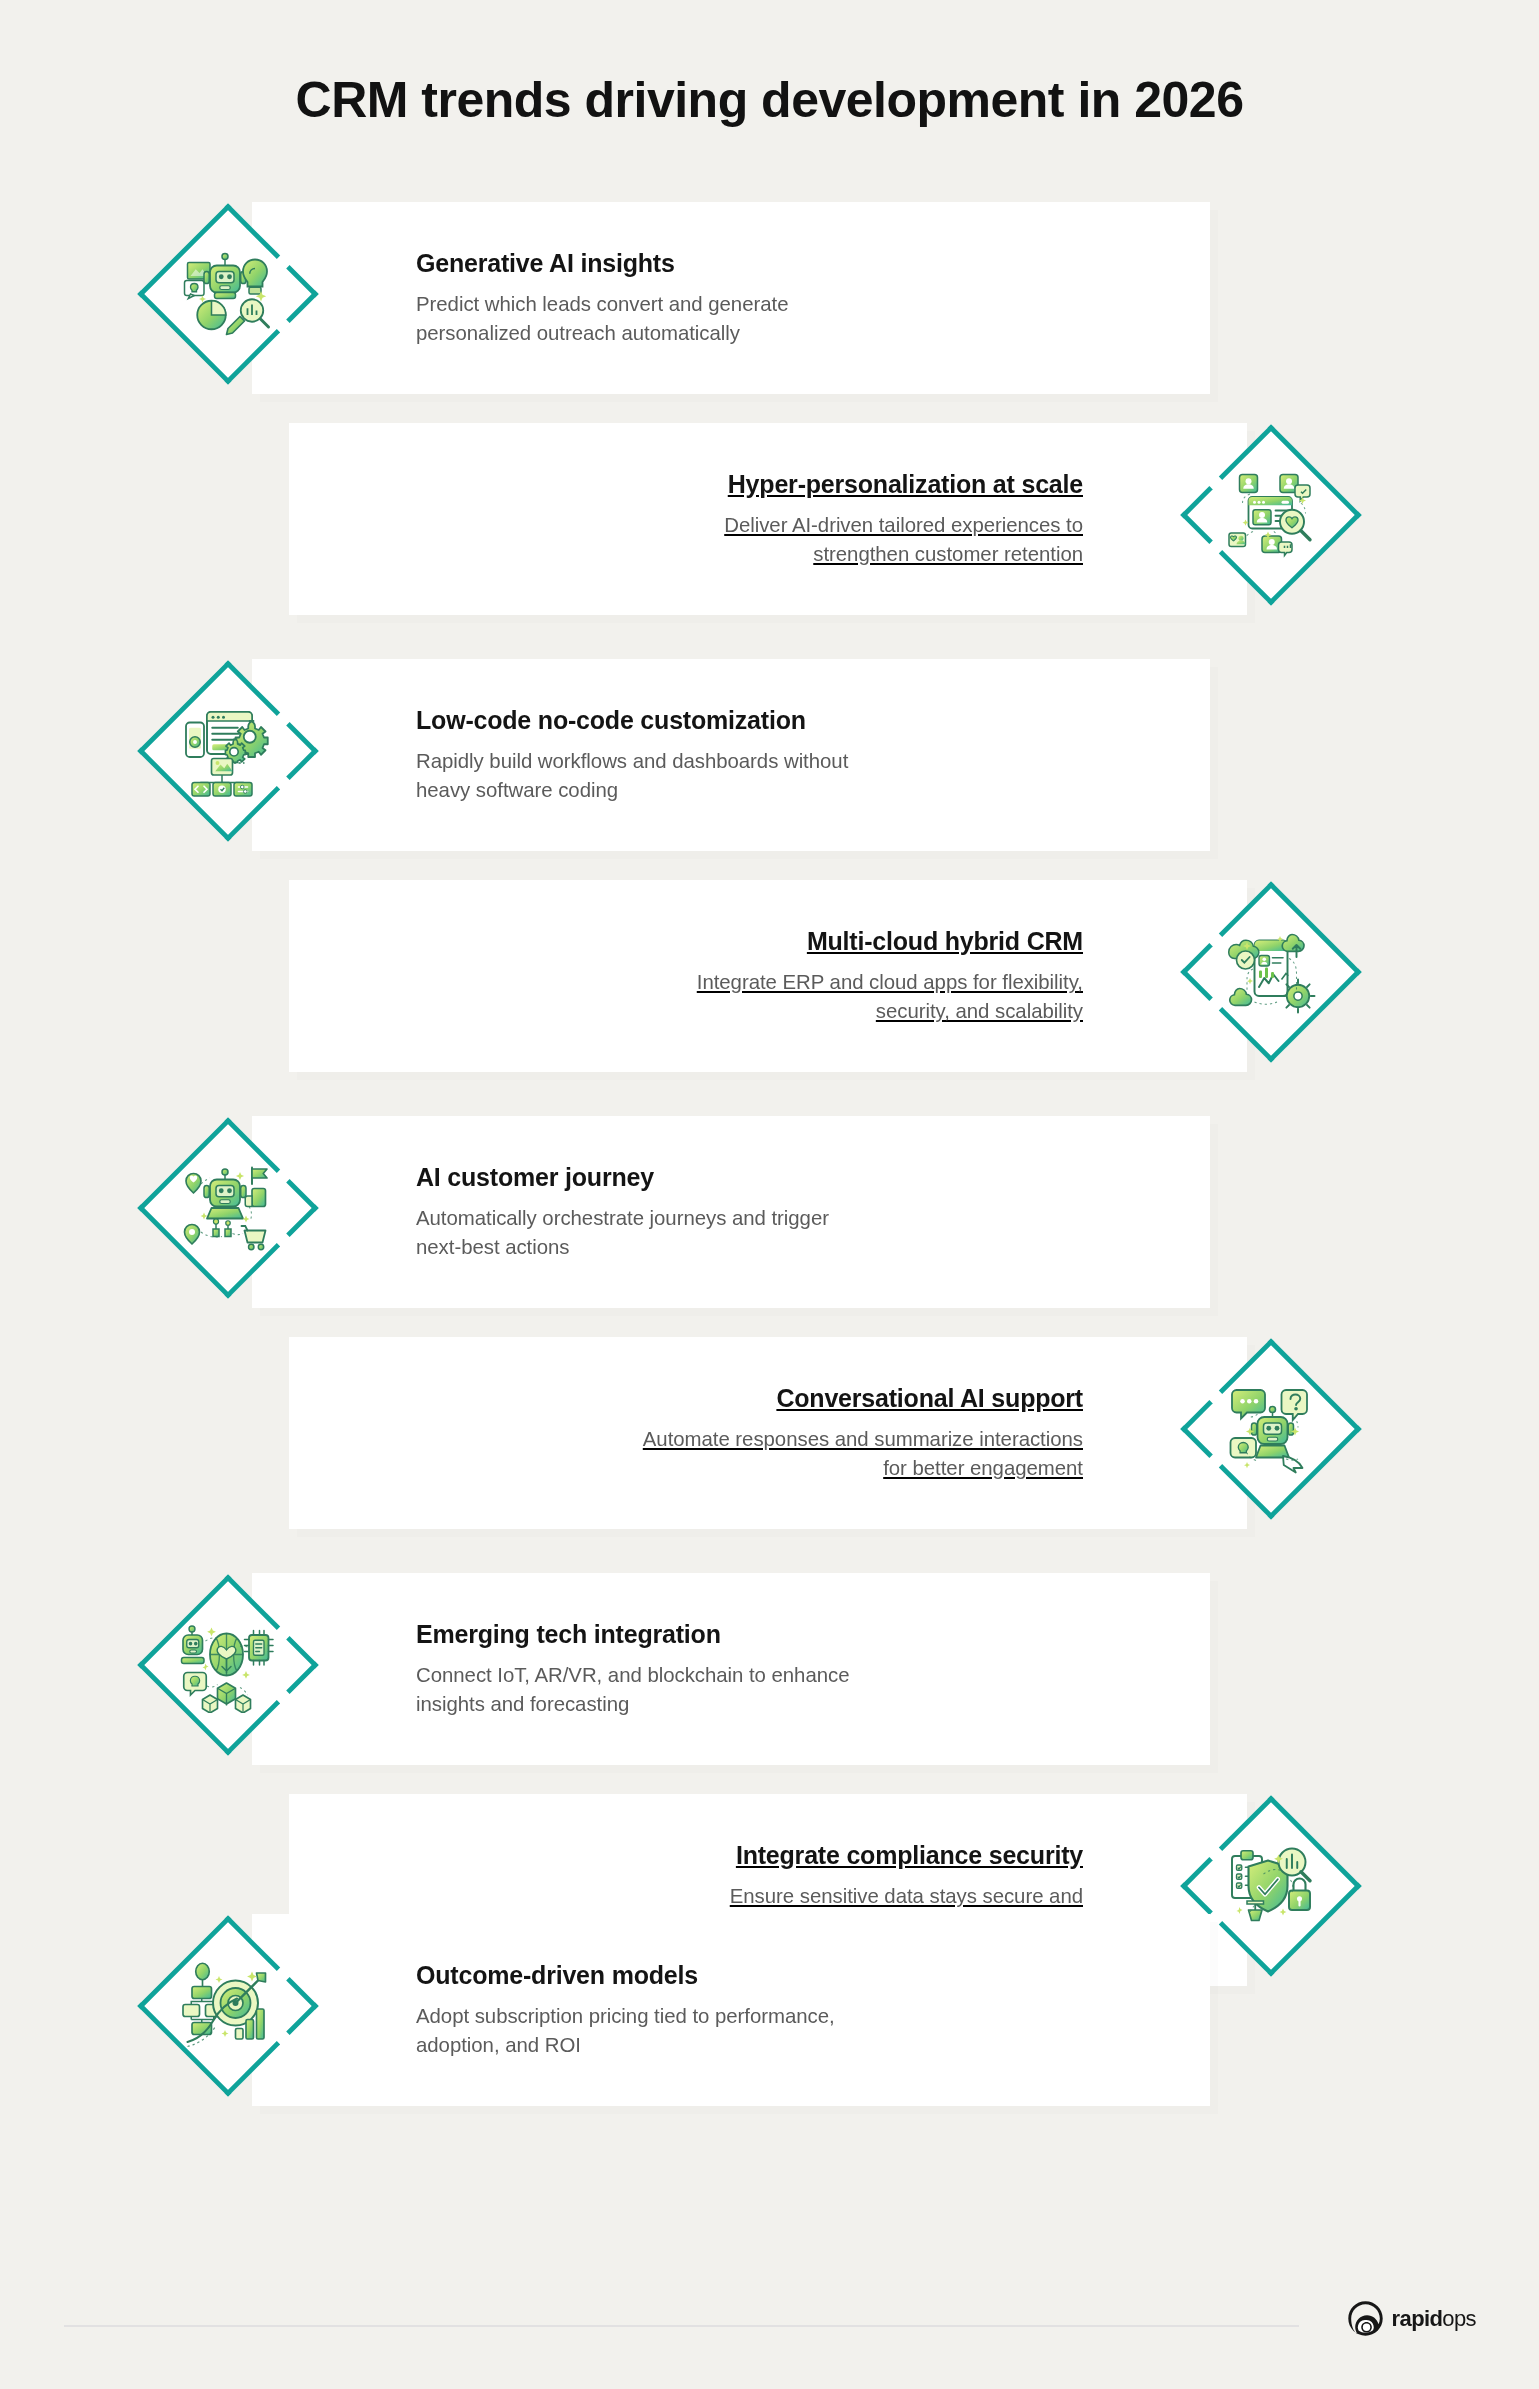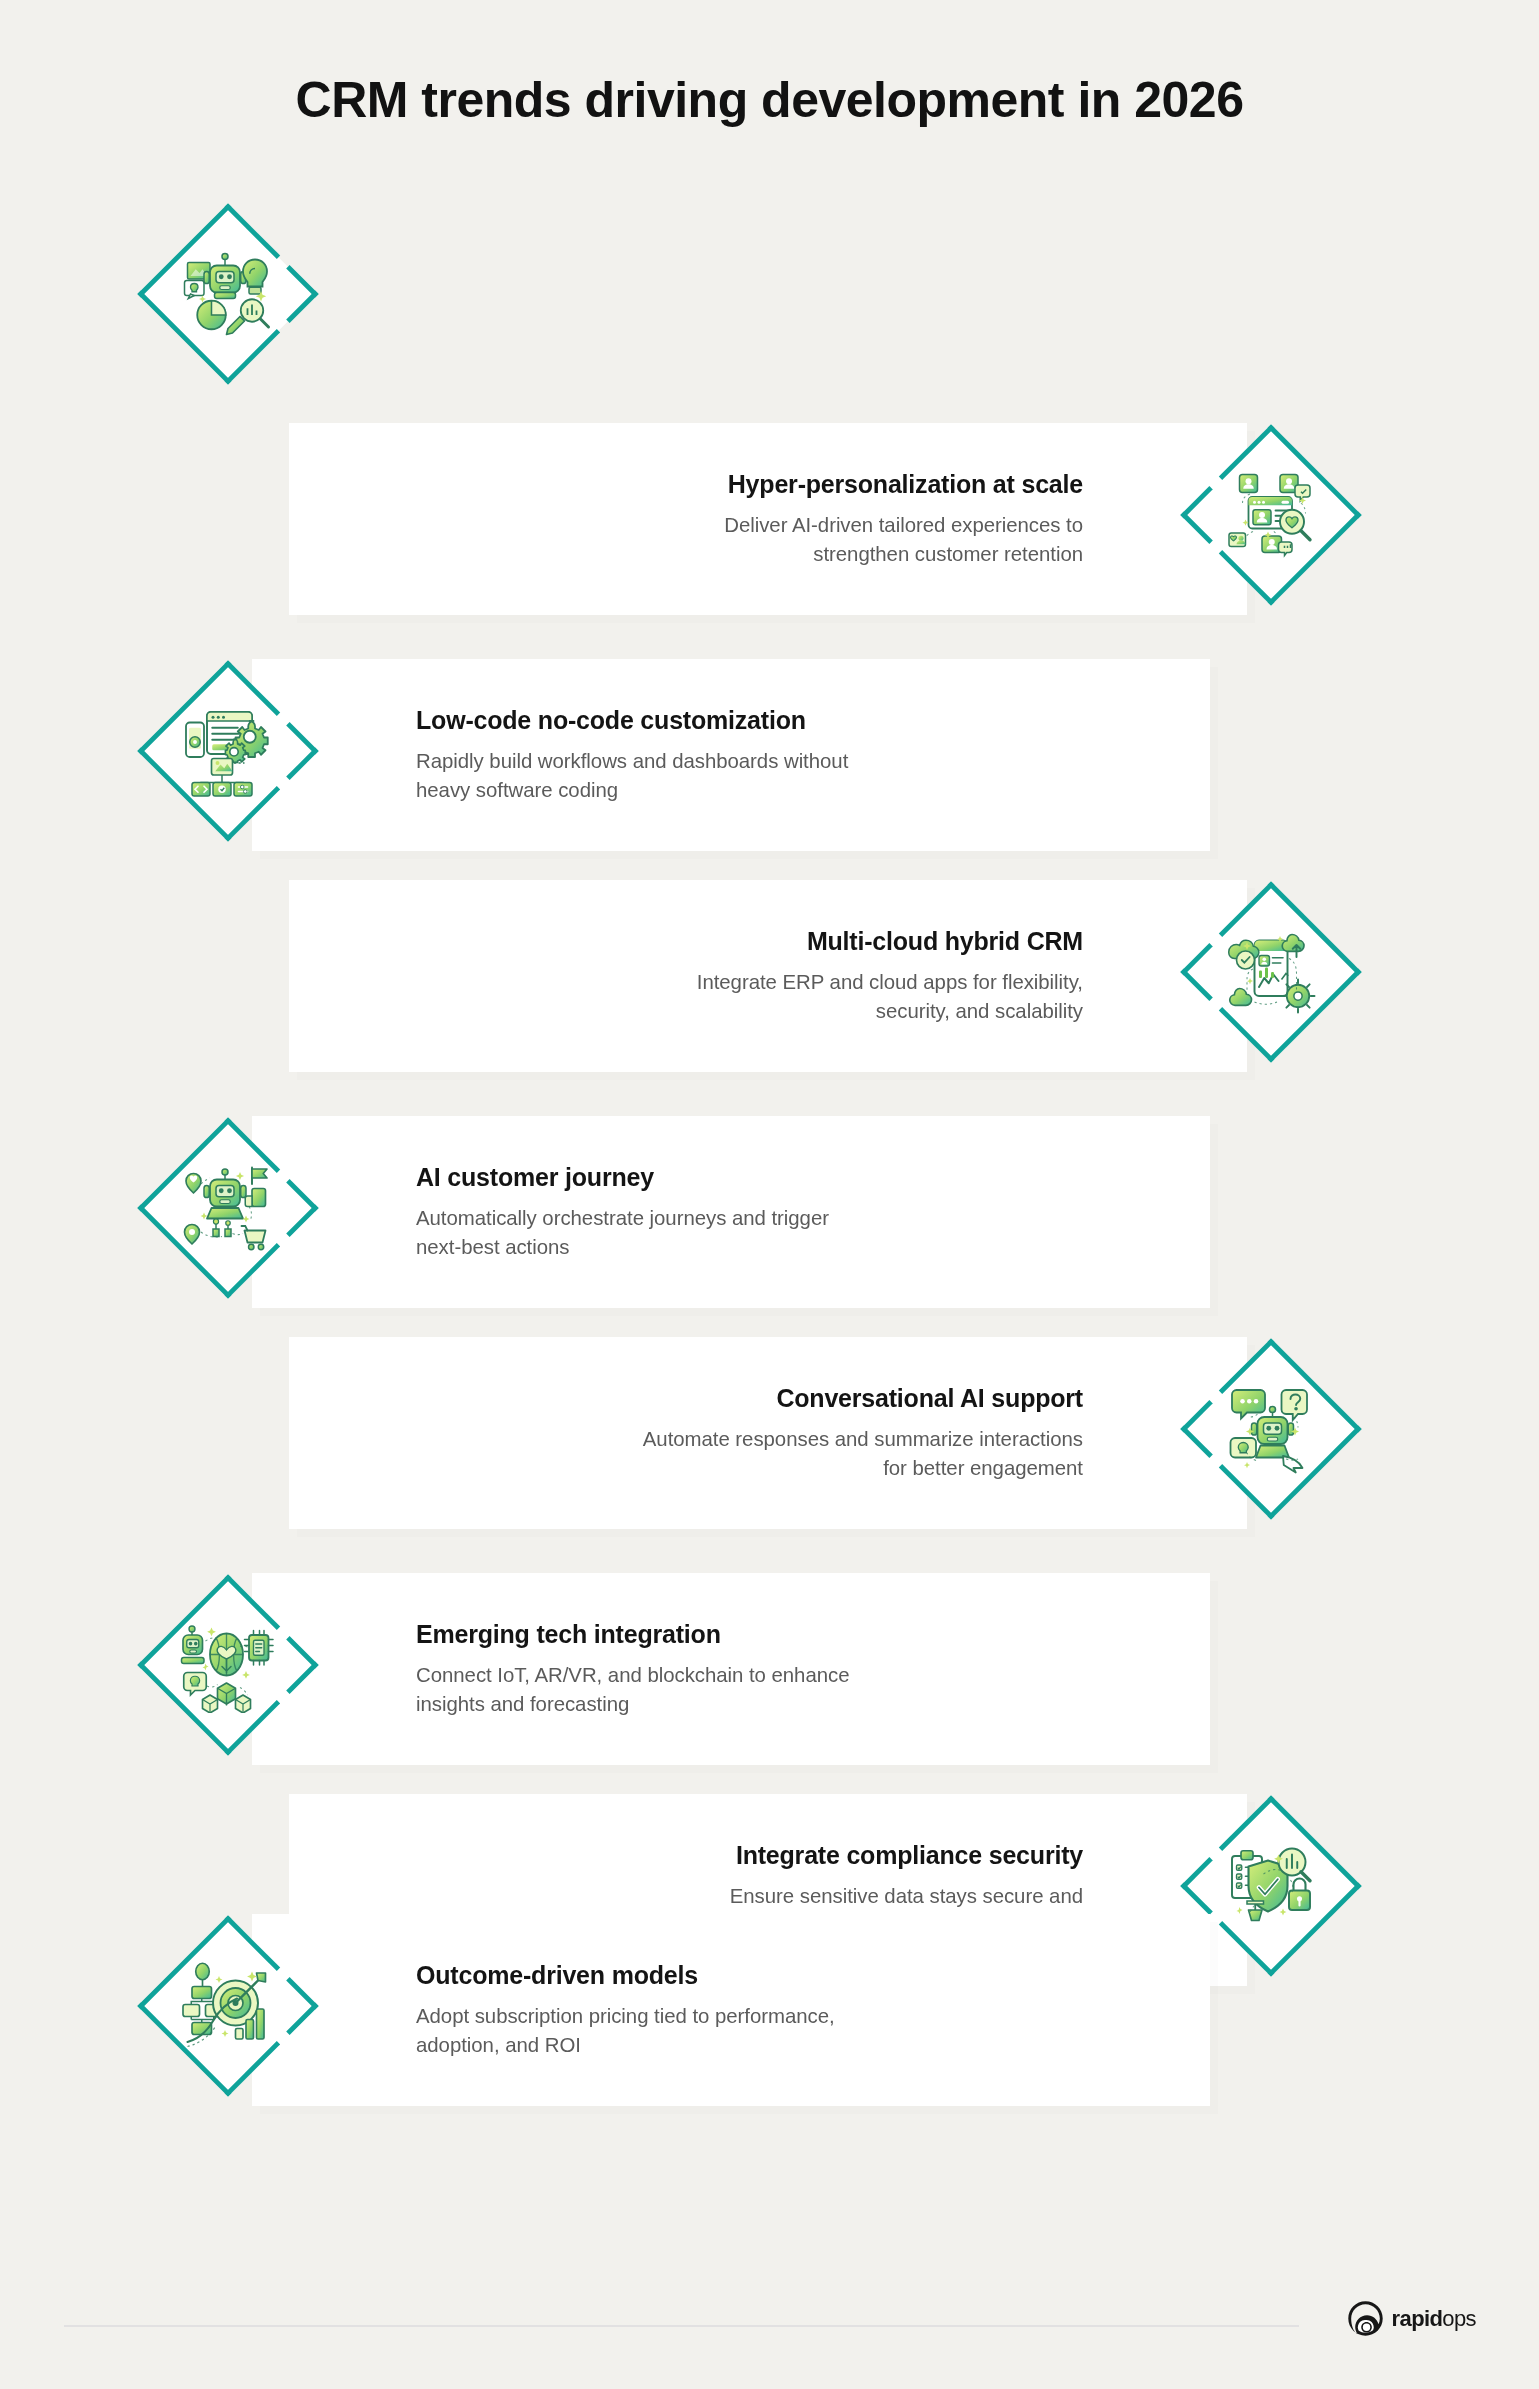--- a/index.html
+++ b/index.html
@@ -51,21 +51,21 @@
 
   .card-inner {
     position: absolute;
     top: 0;
     height: 100%;
     display: flex;
     flex-direction: column;
     justify-content: center;
   }
   .trend-row.left  .card-inner { left: 164px; right: 32px; text-align: left;  align-items: flex-start; }
-  .trend-row.right .card-inner { left: 32px;  right: 164px; text-align: right; align-items: flex-end; }
+  .trend-row.right .card-inner { left: 32px;  right: 164px; text-align: right; align-items: flex-end; text-decoration: underline; }
 
   .card-title {
     font-size: 25px;
     font-weight: 700;
     color: #141414;
     letter-spacing: -0.2px;
     line-height: 1.25;
     margin-bottom: 11.2px;
     white-space: nowrap;
   }
@@ -130,20 +130,29 @@
   #footer-logo .logo-text .bold { font-weight: 700; }
   #footer-logo .logo-text .light { font-weight: 400; }
 </style>
 </head>
 <body>
 
 <h1 id="infographic-title">CRM trends driving development in 2026</h1>
 
 <div id="rows-container">
     <div class="trend-row left" style="top: 186px;">
+      <div class="card">
+        <div class="card-inner">
+          <div class="card-title">Generative AI insights</div>
+          <div class="card-desc">
+            <div>Predict which leads convert and generate</div>
+            <div>personalized outreach automatically</div>
+          </div>
+        </div>
+      </div>
       <div class="diamond-wrap">
         <svg viewBox="0 0 270 270" xmlns="http://www.w3.org/2000/svg">
       <polygon points="135,26 244,135 135,244 26,135" fill="#ffffff"></polygon>
       <polygon points="135,26 244,135 135,244 26,135" fill="#ffffff" transform="translate(16,14)" opacity="0"></polygon>
       <g stroke="#0fa39a" stroke-width="6" fill="none" stroke-linecap="square">
         <path d="M135 26 L26 135"></path>
         <path d="M26 135 L135 244"></path>
         <path d="M135 26 L196 87"></path>
         <path d="M212 103 L244 135"></path>
         <path d="M244 135 L212 167"></path>

